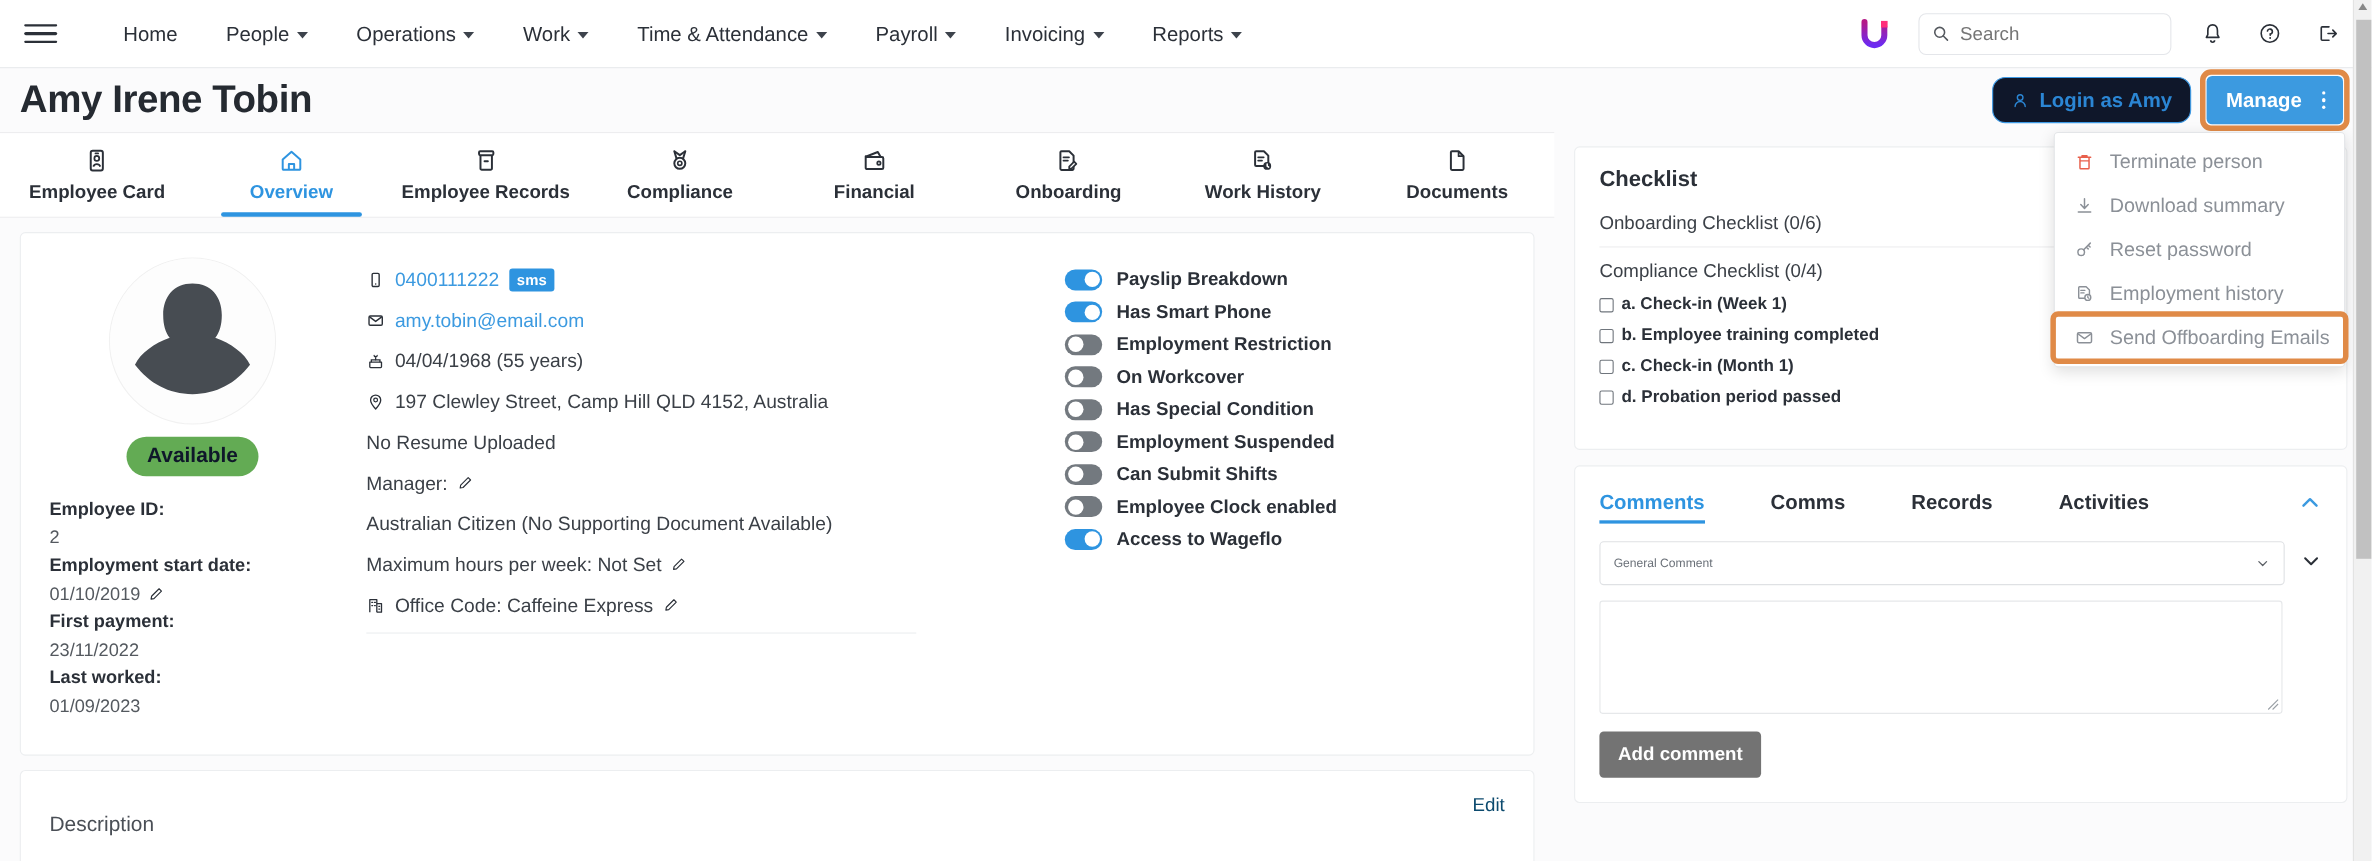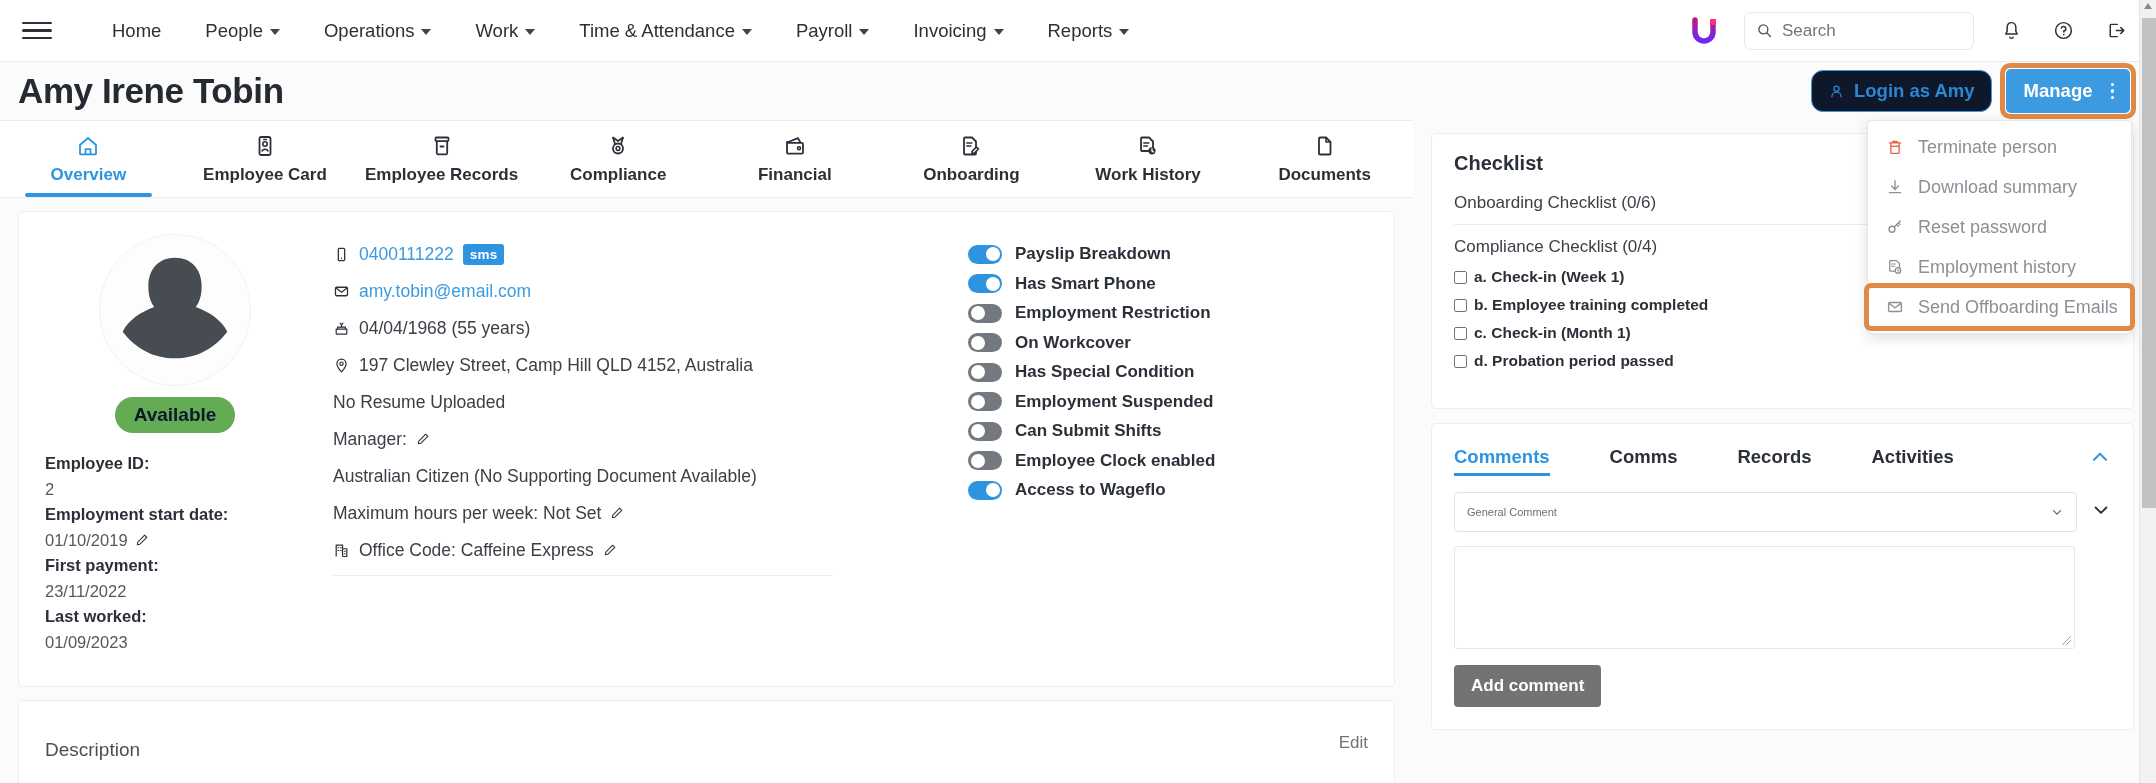--- a/index.html
+++ b/index.html
@@ -139,21 +139,21 @@
   .toggle { width: 34px; height: 19px; border-radius: 11px; background: #73797f;
     position: relative; cursor: pointer; flex: 0 0 34px; }
   .toggle i { position: absolute; top: 2.5px; left: 2.5px; width: 14px; height: 14px;
     border-radius: 50%; background: #fff; transition: .15s; }
   .toggle.on { background: #2e94e0; }
   .toggle.on i { left: 17.5px; }
   .tlabel2 { font-size: 17px; font-weight: bold; color: #2b3038; }
 
   
   .desc { padding: 16px 26px 30px 26px; position: relative; min-height: 135px; }
-  .edit-link { position: absolute; right: 26px; top: 32px; color: #737373;
+  .edit-link { position: absolute; right: 26px; top: 21px; color: #0c4a6e;
     font-size: 17px; cursor: pointer; }
   .desc h4 { font-size: 19px; font-weight: normal; color: #4a4f56; margin: 22px 0 0 0; }
 
   
   .rpanel { background: #fff; border: 1px solid #eceef0; border-radius: 5px;
     padding: 18px 22px 22px 22px; margin-bottom: 14px; }
   .rpanel h3 { font-size: 20px; font-weight: bold; color: #2b3038; margin-bottom: 18px; }
   .chk-group-title { font-size: 17px; color: #3b4047; padding-bottom: 11px; }
   .chk-divider { border-top: 1px solid #ededef; margin-bottom: 12px; }
   .chk-item { display: flex; align-items: center; gap: 7px; font-size: 15.5px;
@@ -358,35 +358,35 @@
         </div>
       </div>
     </div>
   </div>
 
   <div class="content">
 
     <div class="leftcol">
 
       <div class="tabsbar">
-        <div class="tab active">
-          <svg width="24" height="24" viewBox="0 0 24 24">
-            <path d="M4 11 L12 4 L20 11 V19.5 a.8 .8 0 0 1-.8 .8 H4.8 a.8 .8 0 0 1-.8-.8 z" stroke="#2e94e0" stroke-width="1.8" fill="none" stroke-linejoin="round"></path>
-            <path d="M9.6 20.3 v-5.2 h4.8 v5.2" stroke="#2e94e0" stroke-width="1.8" fill="none" stroke-linejoin="round"></path>
-          </svg>
-          <span class="tlabel">Overview</span>
-        </div>
         <div class="tab">
           <svg width="24" height="24" viewBox="0 0 24 24">
             <rect x="6.5" y="3" width="11" height="18" rx="1.8" stroke="#2b3038" stroke-width="1.8" fill="none"></rect>
             <circle cx="12" cy="10" r="2.2" stroke="#2b3038" stroke-width="1.6" fill="none"></circle>
             <path d="M8.8 17.5 a3.4 3.4 0 0 1 6.4 0" stroke="#2b3038" stroke-width="1.6" fill="none"></path>
             <path d="M10.8 5.5 h2.4" stroke="#2b3038" stroke-width="1.6" stroke-linecap="round"></path>
           </svg>
           <span class="tlabel">Employee Card</span>
+        </div>
+        <div class="tab active">
+          <svg width="24" height="24" viewBox="0 0 24 24">
+            <path d="M4 11 L12 4 L20 11 V19.5 a.8 .8 0 0 1-.8 .8 H4.8 a.8 .8 0 0 1-.8-.8 z" stroke="#2e94e0" stroke-width="1.8" fill="none" stroke-linejoin="round"></path>
+            <path d="M9.6 20.3 v-5.2 h4.8 v5.2" stroke="#2e94e0" stroke-width="1.8" fill="none" stroke-linejoin="round"></path>
+          </svg>
+          <span class="tlabel">Overview</span>
         </div>
         <div class="tab">
           <svg width="24" height="24" viewBox="0 0 24 24">
             <rect x="5.5" y="3.5" width="13" height="3.6" rx="1" stroke="#2b3038" stroke-width="1.8" fill="none"></rect>
             <path d="M6.8 7.1 v12 a1.2 1.2 0 0 0 1.2 1.2 h8 a1.2 1.2 0 0 0 1.2-1.2 v-12" stroke="#2b3038" stroke-width="1.8" fill="none"></path>
             <path d="M10.5 12.5 h3" stroke="#2b3038" stroke-width="1.8" stroke-linecap="round"></path>
           </svg>
           <span class="tlabel">Employee Records</span>
         </div>
         <div class="tab">

